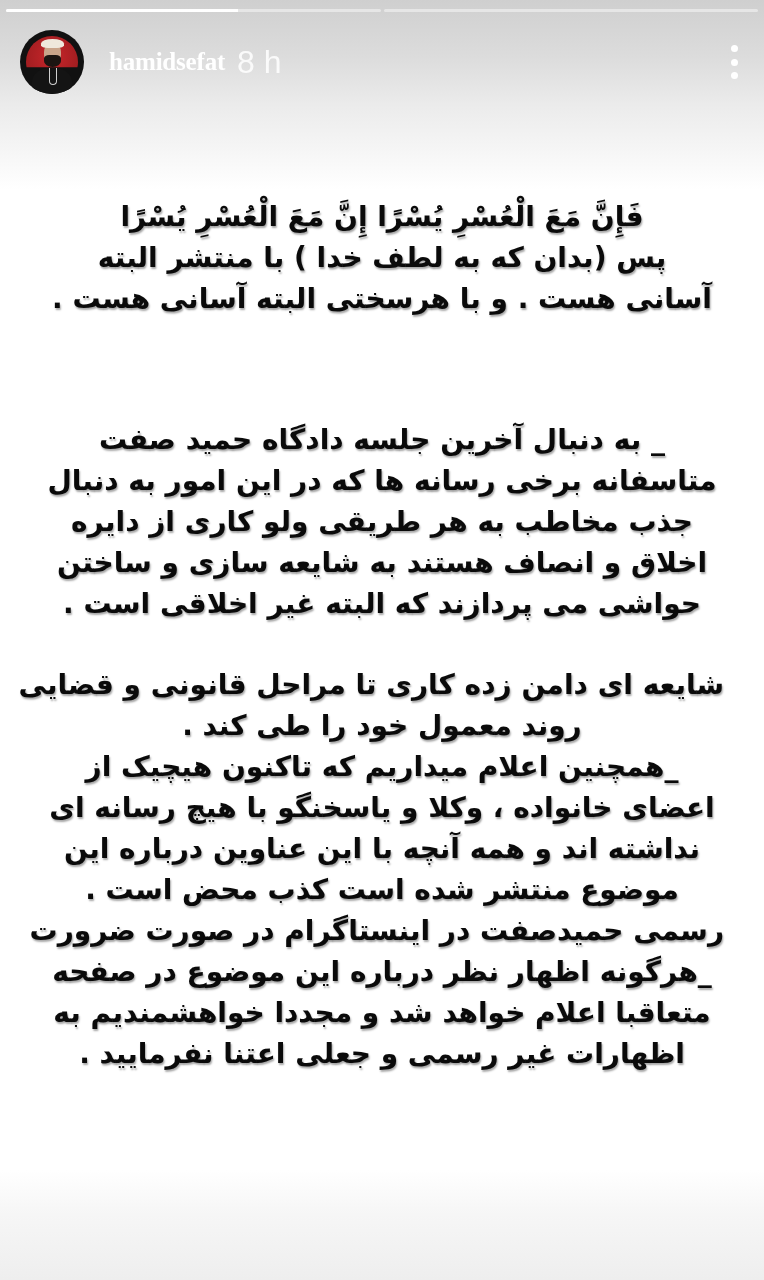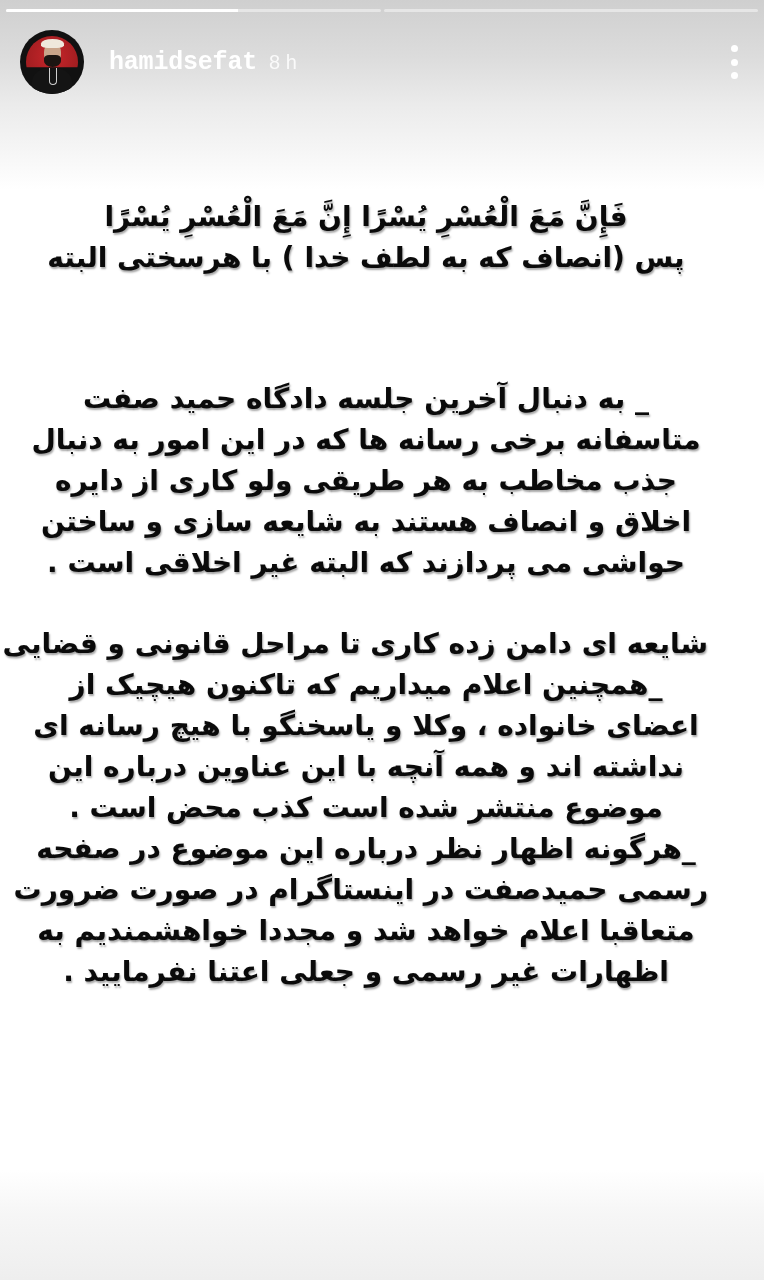--- a/index.html
+++ b/index.html
@@ -105,50 +105,50 @@
       left: 29px; top: 38px;
       width: 6px; height: 16px;
       border-left: 1px solid #cfcfcf;
       border-right: 1px solid #cfcfcf;
       border-bottom: 1px solid #cfcfcf;
       border-radius: 0 0 4px 4px;
     }
     .username {
       margin-left: 25px;
       color: #ffffff;
-      font-family: Liberation Mono, monospace;
+      font-family: Liberation Serif, serif;
       font-weight: bold;
       font-size: 25px;
       letter-spacing: -0.2px;
     }
     .time {
       margin-left: 12px;
       color: rgba(255,255,255,0.85);
       font-family: "Liberation Sans", sans-serif;
-      font-size: 20px;
+      font-size: 32px;
     }
     .more-btn {
       position: absolute;
       left: 722px; top: 42px;
       width: 24px; height: 40px;
       display: flex;
       flex-direction: column;
       align-items: center;
       justify-content: space-between;
       padding: 3px 0;
       box-sizing: border-box;
     }
     .more-btn .dot {
       width: 7px; height: 7px;
       border-radius: 50%;
       background: #ffffff;
     }
     .content {
       position: absolute;
-      left: 24px; top: 196px;
+      left: 40px; top: 196px;
       width: 684px;
       direction: rtl;
       text-align: center;
       color: #0a0a0a;
       font-family: "DejaVu Sans", sans-serif;
       font-weight: bold;
       font-size: 28px;
       line-height: 41px;
       text-shadow: 1px 2px 2px rgba(0,0,0,0.35);
     }
@@ -188,36 +188,38 @@
 
 <div class="more-btn">
   <span class="dot"></span>
   <span class="dot"></span>
   <span class="dot"></span>
 </div>
 
 <div class="content">
   <div class="para p-verse">
     <span class="line">فَإِنَّ مَعَ الْعُسْرِ یُسْرًا إِنَّ مَعَ الْعُسْرِ یُسْرًا</span>
-    <span class="line">پس (انصاف که به لطف خدا ) با هرسختی البته</span>
+    <span class="line">پس (بدان که به لطف خدا ) با منتشر البته</span>
+    <span class="line">آسانی هست . و با هرسختی البته آسانی هست .</span>
   </div>
 
   <div class="para p-intro">
     <span class="line">_ به دنبال آخرین جلسه دادگاه حمید صفت</span>
     <span class="line">متاسفانه برخی رسانه ها که در این امور به دنبال</span>
     <span class="line">جذب مخاطب به هر طریقی ولو کاری از دایره</span>
     <span class="line">اخلاق و انصاف هستند به شایعه سازی و ساختن</span>
     <span class="line">حواشی می پردازند که البته غیر اخلاقی است .</span>
   </div>
 
 
   <div class="para p-body">
     <span class="line">شایعه ای دامن زده کاری تا مراحل قانونی و قضایی</span>
+    <span class="line">روند معمول خود را طی کند .</span>
     <span class="line">_همچنین اعلام میداریم که تاکنون هیچیک از</span>
     <span class="line">اعضای خانواده ، وکلا و یاسخنگو با هیچ رسانه ای</span>
     <span class="line">نداشته اند و همه آنچه با این عناوین درباره این</span>
     <span class="line">موضوع منتشر شده است کذب محض است .</span>
+    <span class="line">رسمی حمیدصفت در اینستاگرام در صورت ضرورت</span>
     <span class="line">_هرگونه اظهار نظر درباره این موضوع در صفحه</span>
-    <span class="line">رسمی حمیدصفت در اینستاگرام در صورت ضرورت</span>
     <span class="line">متعاقبا اعلام خواهد شد و مجددا خواهشمندیم به</span>
     <span class="line">اظهارات غیر رسمی و جعلی اعتنا نفرمایید .</span>
   </div>
 </div>
 
 </body></html>

